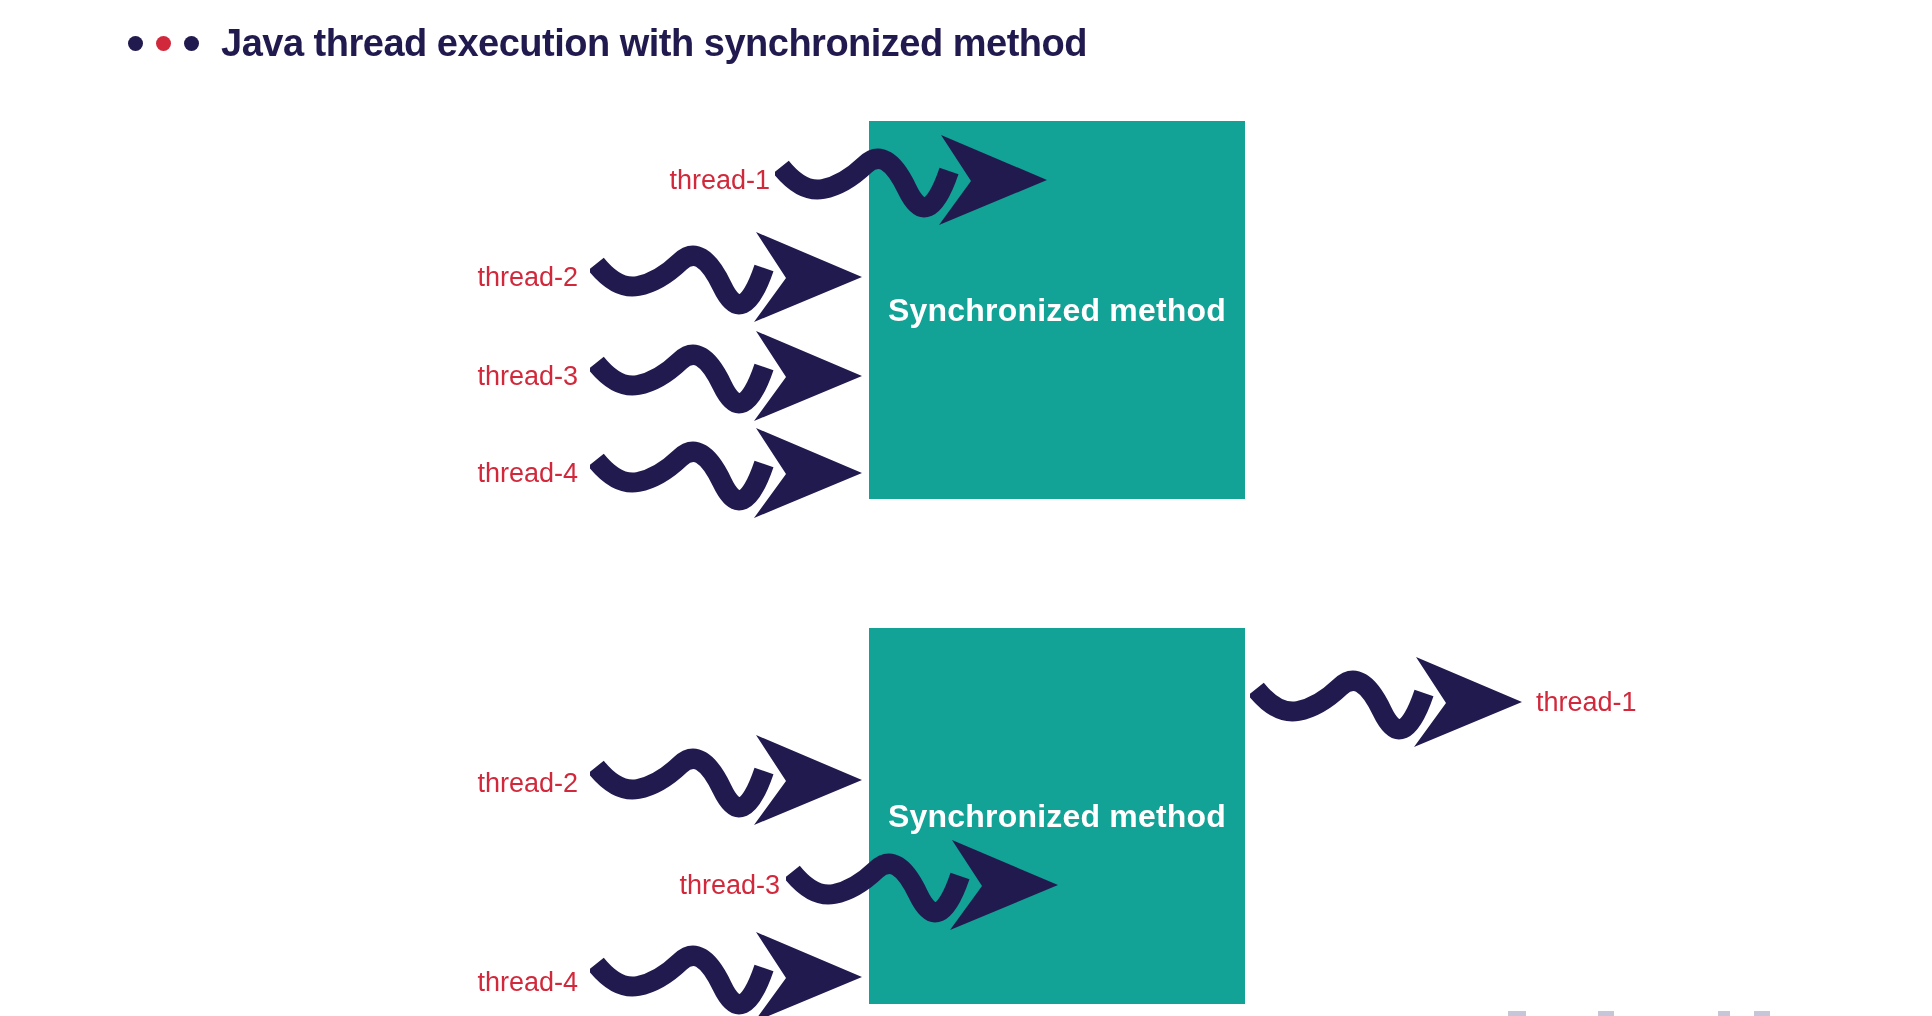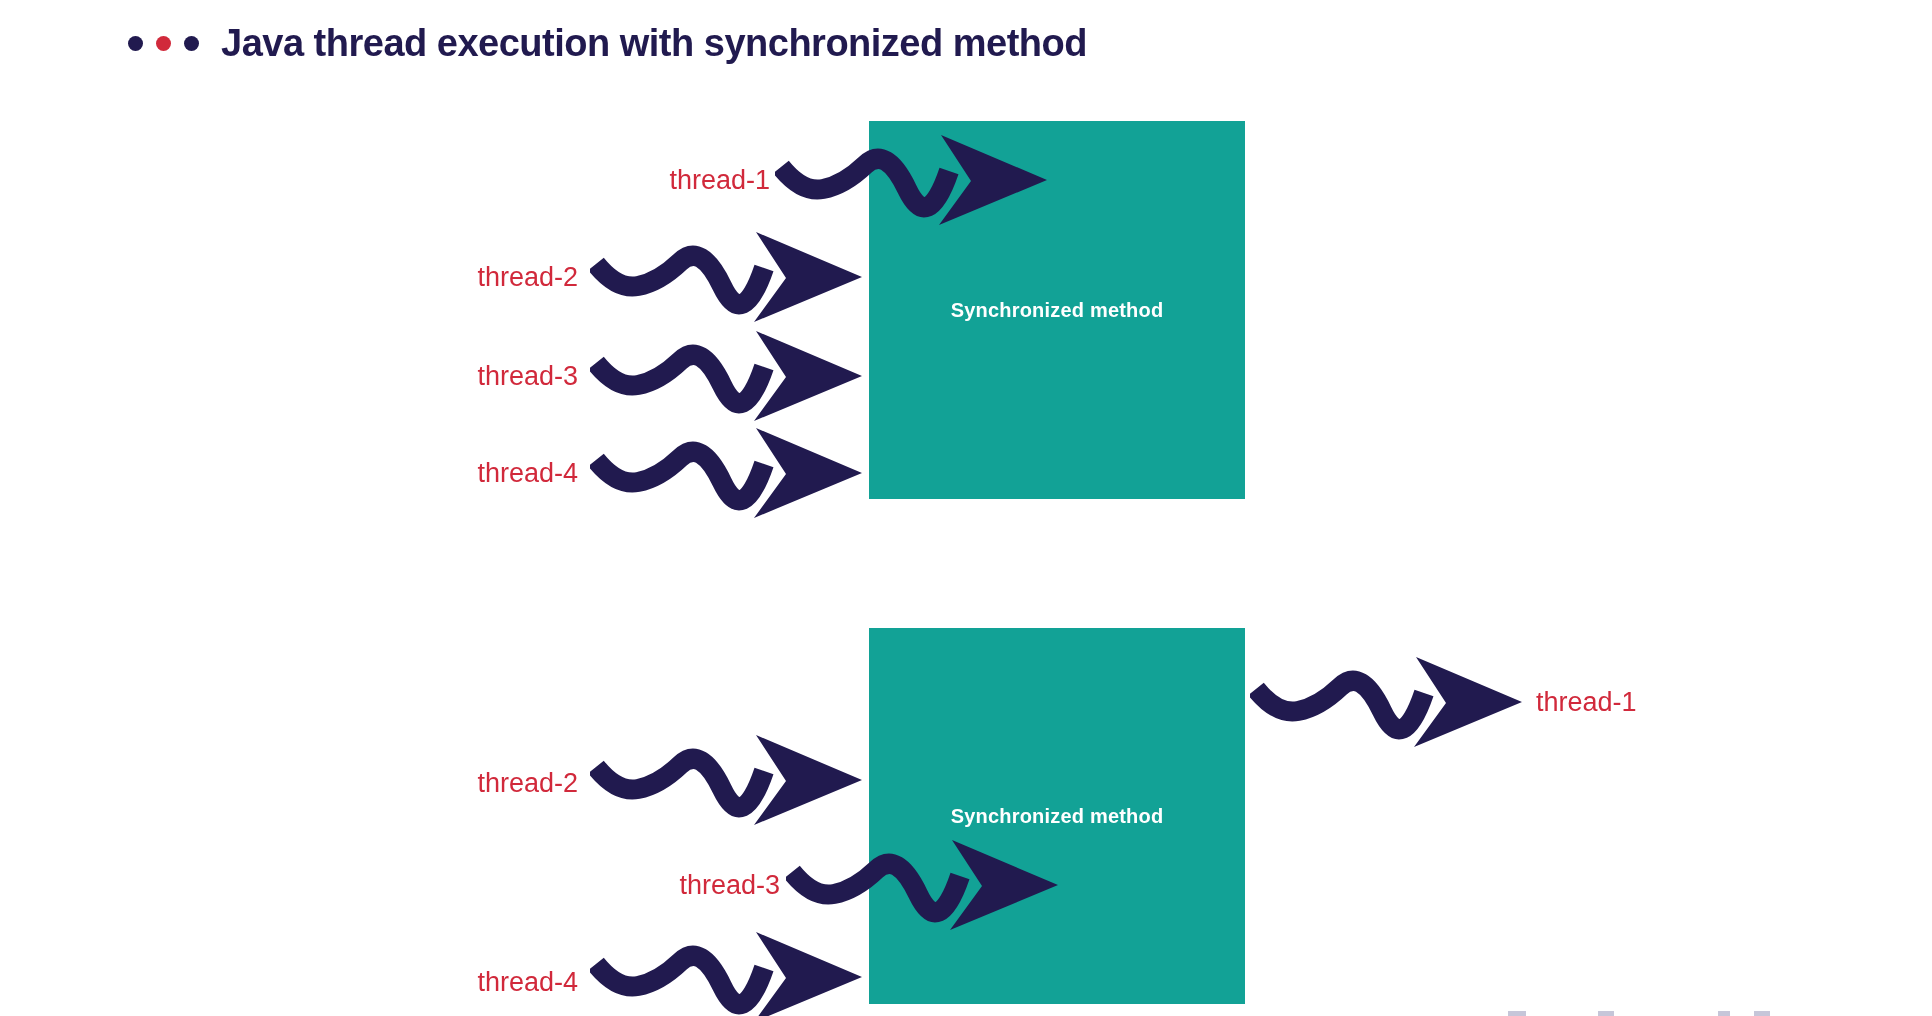--- a/index.html
+++ b/index.html
@@ -50,21 +50,21 @@
     position: absolute;
     left: 869px;
     width: 376px;
     background: var(--teal);
     display: flex;
     align-items: center;
     justify-content: center;
   }
   .sync-box .box-label {
     color: var(--box_text);
-    font-size: 20px;
+    font-size: 32px;
     font-weight: 700;
     letter-spacing: 0.2px;
     white-space: nowrap;
   }
   #box-top { top: 121px; height: 378px; }
   #box-bottom { top: 628px; height: 376px; }
   
   .arrow {
     position: absolute;
     width: 280px;

